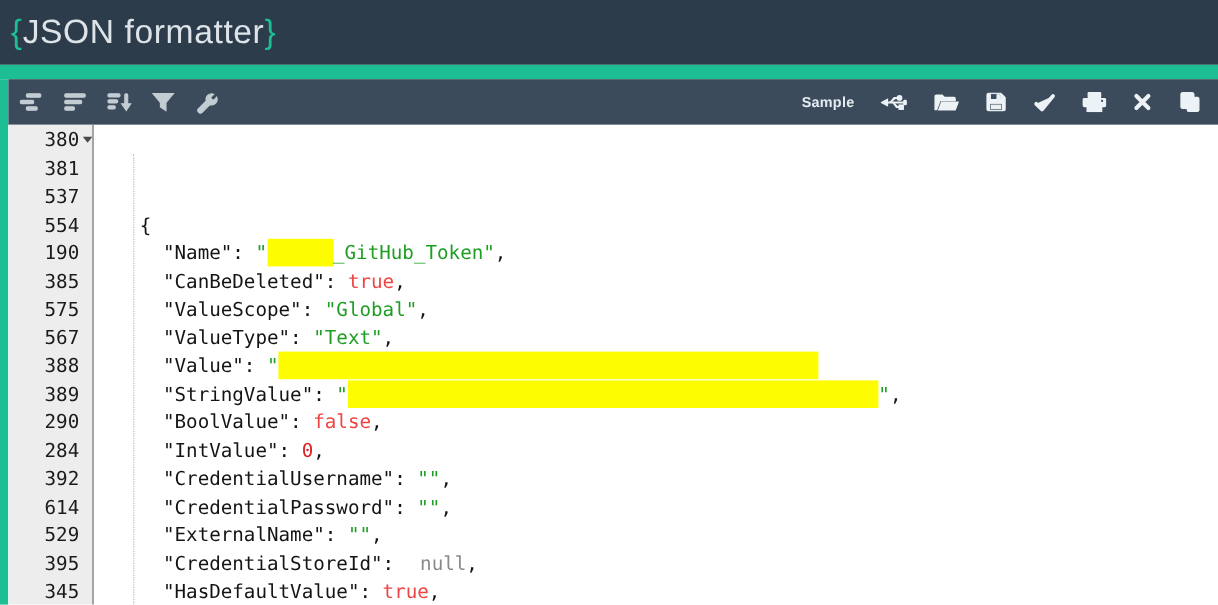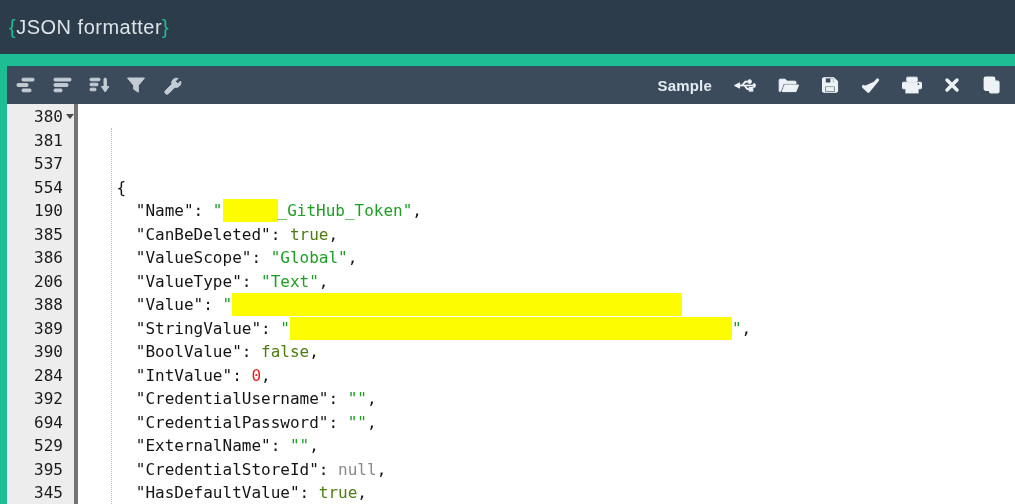--- a/index.html
+++ b/index.html
@@ -6,69 +6,69 @@
   body{
     width:1015px;height:504px;overflow:hidden;background:#ffffff;
     font-family:"Liberation Sans", sans-serif;
     -webkit-font-smoothing:antialiased;
   }
   
   .header{
     height:54px;background:#2d3c4b;display:flex;align-items:center;
     padding-left:9px;box-sizing:border-box;
   }
-  .logo{font-size:20px;font-weight:300;color:#dde4e9;letter-spacing:.5px;cursor:pointer;}
+  .logo{font-size:28px;font-weight:300;color:#dde4e9;letter-spacing:.5px;cursor:pointer;}
   .logo .brace{color:#1dbe94;}
   .accent-bar{height:12px;background:#1dbe94;}
   
   .main{display:flex;height:438px;}
   .left-strip{width:7px;background:#1dbe94;flex:none;}
   .content{flex:1;display:flex;flex-direction:column;min-width:0;}
   
   .toolbar{
     height:38px;background:#3b4b5b;display:flex;align-items:center;
     justify-content:space-between;padding:0 12px 0 7px;box-sizing:border-box;flex:none;
   }
   .tb-left{display:flex;align-items:center;gap:12px;}
   .tb-right{display:flex;align-items:center;gap:18px;}
   .tb-btn{
     background:none;border:none;padding:2px;margin:0;cursor:pointer;
     display:flex;align-items:center;justify-content:center;line-height:0;
   }
   .sample-btn{
     background:none;border:none;cursor:pointer;
     color:#e4ebf1;font-family:"Liberation Sans",sans-serif;
-    font-size:15px;font-weight:700;padding:0 2px;letter-spacing:.2px;
+    font-size:12px;font-weight:700;padding:0 2px;letter-spacing:.2px;
   }
   .ic-l{fill:#c3cbd3;stroke:#c3cbd3;}
   .ic-r{fill:#edf2f6;stroke:#edf2f6;}
   
   .editor{flex:1;display:flex;background:#ffffff;position:relative;overflow:hidden;}
   .gutter{
-    width:71px;flex:none;background:#ededed;border-right:4px solid #737373;
+    width:71px;flex:none;background:#ededed;border-right:1px solid #737373;
     font-family:"DejaVu Sans Mono", monospace;font-size:16px;line-height:23.5px;
     color:#1b1b1b;text-align:right;padding-top:1px;box-sizing:border-box;
   }
   .gutter-line{height:23.5px;padding-right:11px;position:relative;white-space:nowrap;}
   .fold-caret{
     position:absolute;right:0;top:9px;width:0;height:0;display:inline-block;
     border-left:4px solid transparent;border-right:4px solid transparent;
     border-top:5px solid #4a4a4a;cursor:pointer;
   }
   .code{
     position:relative;flex:1;padding-top:1px;
     font-family:"DejaVu Sans Mono", monospace;font-size:16px;line-height:23.5px;
     color:#141414;white-space:pre;cursor:text;
   }
   .code-line{height:23.5px;white-space:pre;}
   .t-p{color:#141414;}           
   .t-s{color:#1f9e25;}           
-  .t-b{color:#4d7c0f;}           
+  .t-b{color:#ef4444;}           
   .t-n{color:#dc2323;}           
-  .t-u{color:#8a8a8a;}           
+  .t-u{color:#8a8a8a;margin-left:12px;}           
   .redact{
     display:inline-block;background:#fdfc00;height:23px;vertical-align:top;
   }
   .indent-guide{
     position:absolute;left:33px;top:24px;bottom:0;width:0;
     border-left:1px dotted #b9b9b9;pointer-events:none;
   }
 </style>
 </head>
 <body>
@@ -189,28 +189,28 @@
     </div>
 
     <div class="editor">
       <div class="gutter">
           <div class="gutter-line">380<span class="fold-caret"></span></div>
           <div class="gutter-line">381</div>
           <div class="gutter-line">537</div>
           <div class="gutter-line">554</div>
           <div class="gutter-line">190</div>
           <div class="gutter-line">385</div>
-          <div class="gutter-line">386</div>
-          <div class="gutter-line">206</div>
+          <div class="gutter-line">575</div>
+          <div class="gutter-line">567</div>
           <div class="gutter-line">388</div>
           <div class="gutter-line">389</div>
-          <div class="gutter-line">390</div>
+          <div class="gutter-line">290</div>
           <div class="gutter-line">284</div>
           <div class="gutter-line">392</div>
-          <div class="gutter-line">694</div>
+          <div class="gutter-line">614</div>
           <div class="gutter-line">529</div>
           <div class="gutter-line">395</div>
           <div class="gutter-line">345</div>
         </div>
       <div class="code">
         <div class="indent-guide"></div>
       <div class="code-line"><span class="t-p">    {</span></div><div class="code-line"><span class="t-p">      "Name": </span><span class="t-s">"</span><span class="redact" style="width: 55px;"></span><span class="t-s">_GitHub_Token"</span><span class="t-p">,</span></div><div class="code-line"><span class="t-p">      "CanBeDeleted": </span><span class="t-b">true</span><span class="t-p">,</span></div><div class="code-line"><span class="t-p">      "ValueScope": </span><span class="t-s">"Global"</span><span class="t-p">,</span></div><div class="code-line"><span class="t-p">      "ValueType": </span><span class="t-s">"Text"</span><span class="t-p">,</span></div><div class="code-line"><span class="t-p">      "Value": </span><span class="t-s">"</span><span class="redact" style="width: 450px;"></span></div><div class="code-line"><span class="t-p">      "StringValue": </span><span class="t-s">"</span><span class="redact" style="width: 442px;"></span><span class="t-s">"</span><span class="t-p">,</span></div><div class="code-line"><span class="t-p">      "BoolValue": </span><span class="t-b">false</span><span class="t-p">,</span></div><div class="code-line"><span class="t-p">      "IntValue": </span><span class="t-n">0</span><span class="t-p">,</span></div><div class="code-line"><span class="t-p">      "CredentialUsername": </span><span class="t-s">""</span><span class="t-p">,</span></div><div class="code-line"><span class="t-p">      "CredentialPassword": </span><span class="t-s">""</span><span class="t-p">,</span></div><div class="code-line"><span class="t-p">      "ExternalName": </span><span class="t-s">""</span><span class="t-p">,</span></div><div class="code-line"><span class="t-p">      "CredentialStoreId": </span><span class="t-u">null</span><span class="t-p">,</span></div><div class="code-line"><span class="t-p">      "HasDefaultValue": </span><span class="t-b">true</span><span class="t-p">,</span></div></div>
     </div>
 
   </div>

